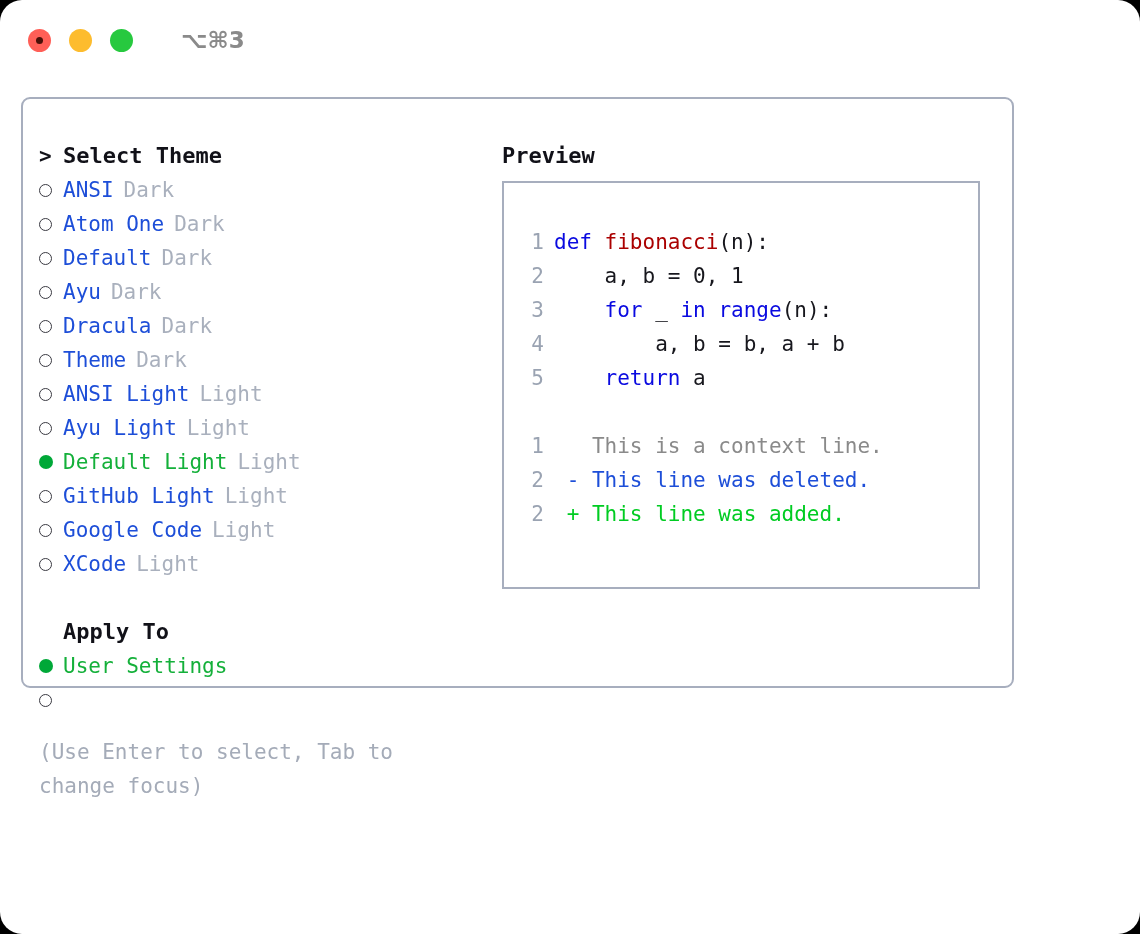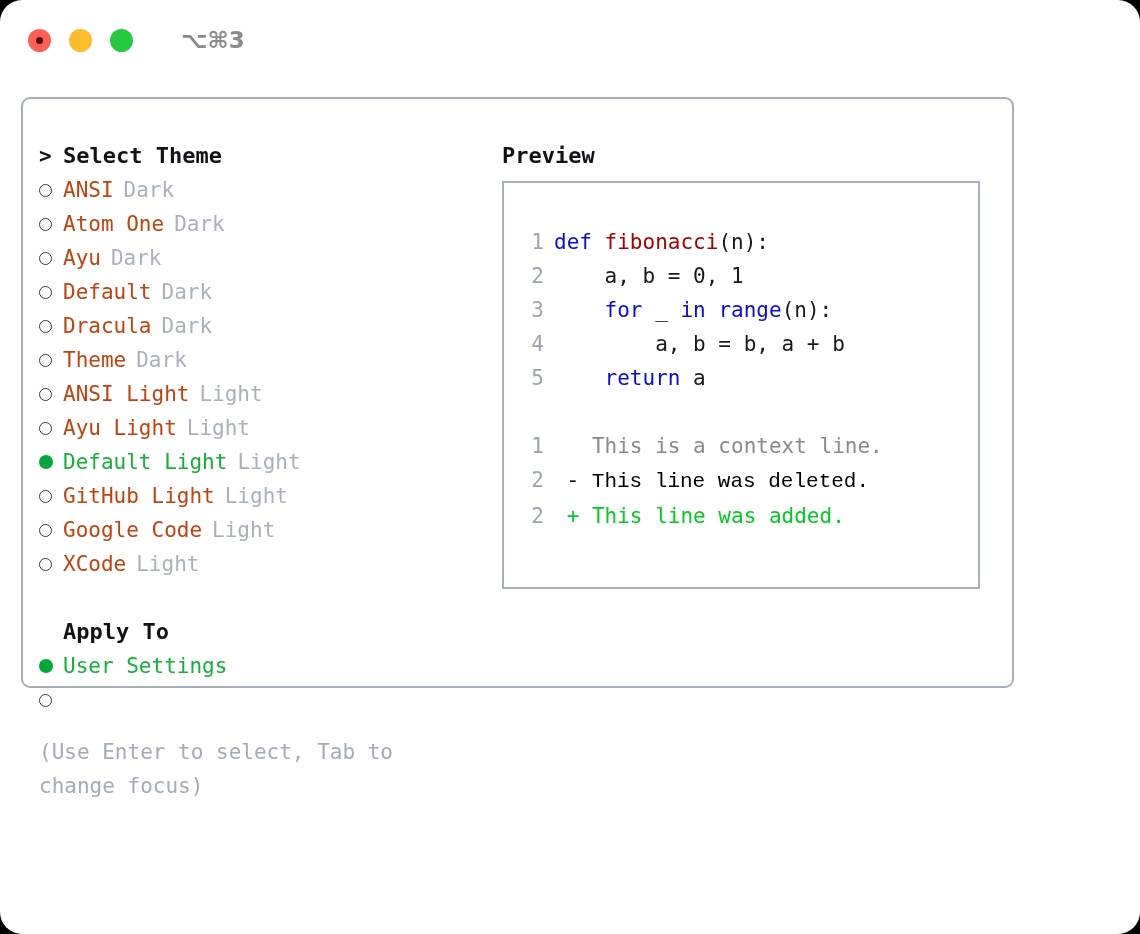--- a/index.html
+++ b/index.html
@@ -132,21 +132,21 @@
     font-weight: bold;
     color: #111118;
   }
   .marker-blank::before { content: ""; }
 
   .header-row {
     font-weight: bold;
     font-size: 22px;
     color: #111118;
   }
-  .label { color: #c2410c; }
+  .label { color: #1d4ed8; }
   .label-selected { color: #14b03a; }
   .suffix {
     color: #a9b0bd;
     margin-left: 10px;
   }
   .spacer-row { height: 34px; }
 
   .hint {
     margin-top: 18px;
     font-size: 21px;
@@ -187,21 +187,21 @@
     display: inline-block;
     width: 28px;
     text-align: right;
     color: #9aa3b2;
     margin-right: 10px;
   }
   .tok-kw   { color: #0a0ae0; }
   .tok-fn   { color: #aa0000; }
   .tok-plain{ color: #17171d; }
   .tok-ctx  { color: #8a8a8a; text-align: center; }
-  .tok-del  { color: #000000; font-family: Liberation Mono, monospace; }
+  .tok-del  { color: #1d4ed8; }
   .tok-add  { color: #00cc22; }
   .blank-line { height: 34px; }
 </style>
 </head>
 <body>
 
 <div class="window">
 
   <div class="titlebar">
     <span class="dot dot-close"></span>
@@ -215,22 +215,22 @@
 
       <div class="left-col">
 
         <div class="row header-row">
           <span class="marker marker-caret">&gt;</span><span>Select Theme</span>
         </div>
 
         <div id="theme-list">
             <div class="row"><span class="marker marker-radio-off"></span><span class="label">ANSI</span><span class="suffix">Dark</span></div>
             <div class="row"><span class="marker marker-radio-off"></span><span class="label">Atom One</span><span class="suffix">Dark</span></div>
+            <div class="row"><span class="marker marker-radio-off"></span><span class="label">Default</span><span class="suffix">Dark</span></div>
             <div class="row"><span class="marker marker-radio-off"></span><span class="label">Ayu</span><span class="suffix">Dark</span></div>
-            <div class="row"><span class="marker marker-radio-off"></span><span class="label">Default</span><span class="suffix">Dark</span></div>
             <div class="row"><span class="marker marker-radio-off"></span><span class="label">Dracula</span><span class="suffix">Dark</span></div>
             <div class="row"><span class="marker marker-radio-off"></span><span class="label">Theme</span><span class="suffix">Dark</span></div>
             <div class="row"><span class="marker marker-radio-off"></span><span class="label">ANSI Light</span><span class="suffix">Light</span></div>
             <div class="row"><span class="marker marker-radio-off"></span><span class="label">Ayu Light</span><span class="suffix">Light</span></div>
             <div class="row"><span class="marker marker-radio-on"></span><span class="label label-selected">Default Light</span><span class="suffix">Light</span></div>
             <div class="row"><span class="marker marker-radio-off"></span><span class="label">GitHub Light</span><span class="suffix">Light</span></div>
             <div class="row"><span class="marker marker-radio-off"></span><span class="label">Google Code</span><span class="suffix">Light</span></div>
             <div class="row"><span class="marker marker-radio-off"></span><span class="label">XCode</span><span class="suffix">Light</span></div>
           </div>
 

